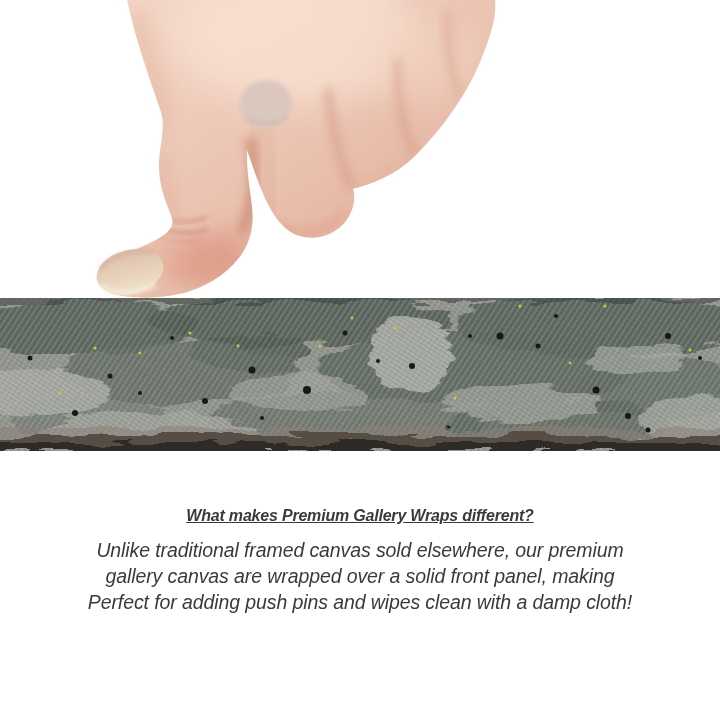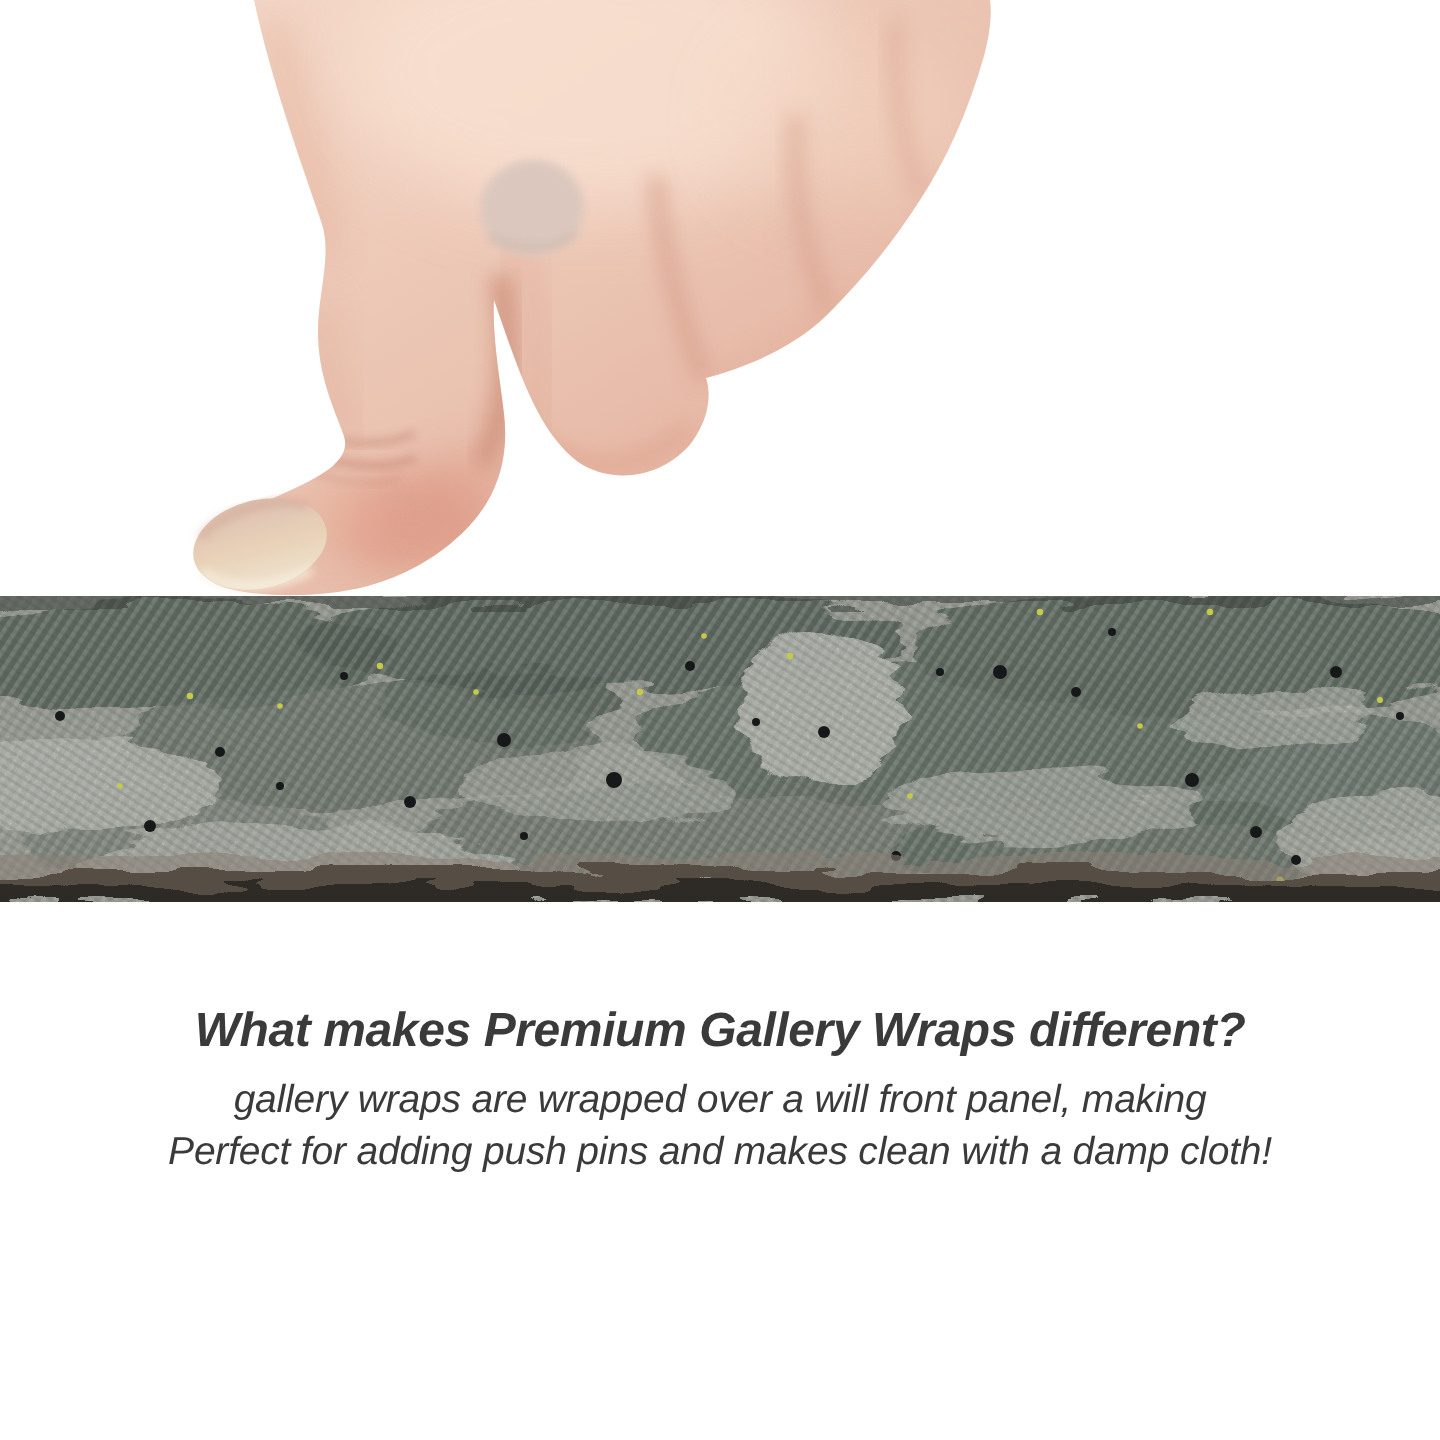--- a/index.html
+++ b/index.html
@@ -15,22 +15,23 @@
   .canvas-strip{
     position:absolute;left:0;top:298px;width:720px;height:153px;
     overflow:hidden;
   }
   .caption{
     position:absolute;left:0;top:501px;width:720px;
     text-align:center;color:var(--text_color,#3a3a3a);
   }
   .caption-heading{
     font-style:italic;font-weight:700;
-    font-size:24px;line-height:30px;margin:0 0 7px 0;
+    font-size:16px;line-height:30px;margin:0 0 7px 0;
     letter-spacing:-0.2px;
+    text-decoration:underline;
   }
   .caption-line{
     font-style:italic;font-weight:500;
     font-size:19.5px;line-height:25.8px;
     letter-spacing:-0.1px;margin:0;
   }
 </style>
 </head>
 <body>
 
@@ -249,17 +250,18 @@
           <rect x="-10" y="129" width="740" height="13" fill="#8a8076" opacity="0.55" filter="url(#rough)"></rect>
           <rect x="-10" y="137" width="740" height="10" fill="#574e45" filter="url(#rough)"></rect>
           <rect x="-10" y="145" width="740" height="10" fill="#2f2b27" filter="url(#rough)"></rect>
         </g>
       </svg>
     </div>
   </div>
 
   <div class="caption">
     <h2 class="caption-heading">What makes Premium Gallery Wraps different?</h2>
-    <p class="caption-line">gallery wraps are wrapped over a will front panel, making</p>
-    <p class="caption-line">Perfect for adding push pins and makes clean with a damp cloth!</p>
+    <p class="caption-line">Unlike traditional framed canvas sold elsewhere, our premium</p>
+    <p class="caption-line">gallery canvas are wrapped over a solid front panel, making</p>
+    <p class="caption-line">Perfect for adding push pins and wipes clean with a damp cloth!</p>
   </div>
 
 </div>
 
 </body></html>

